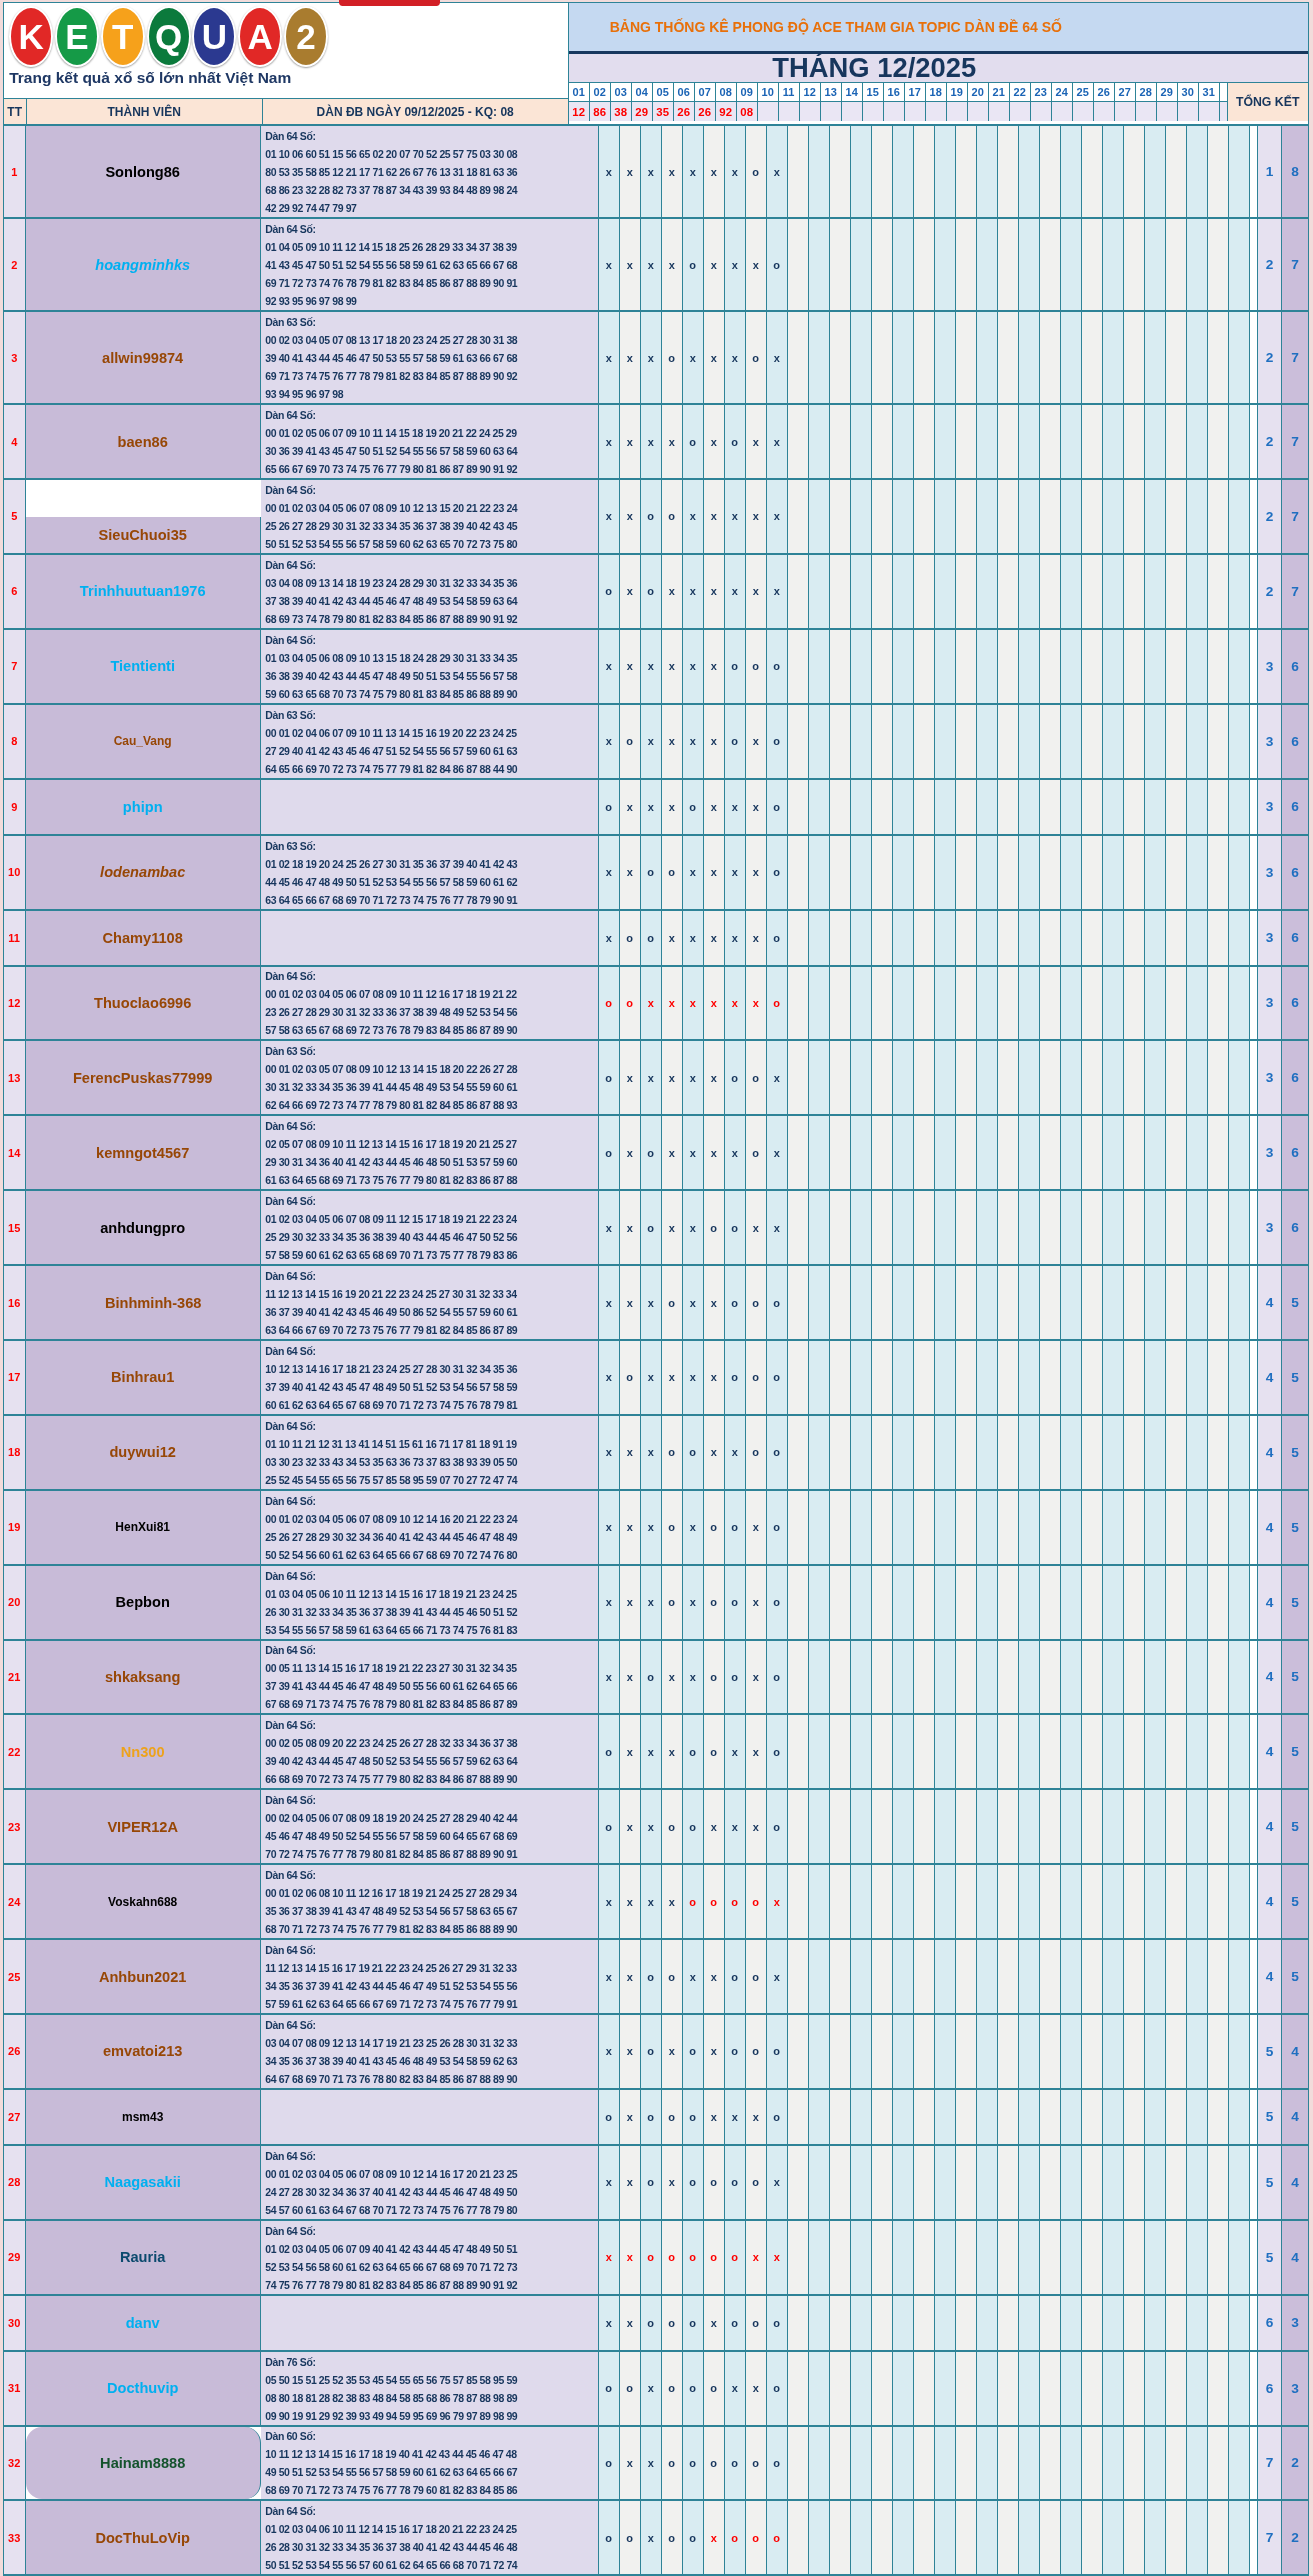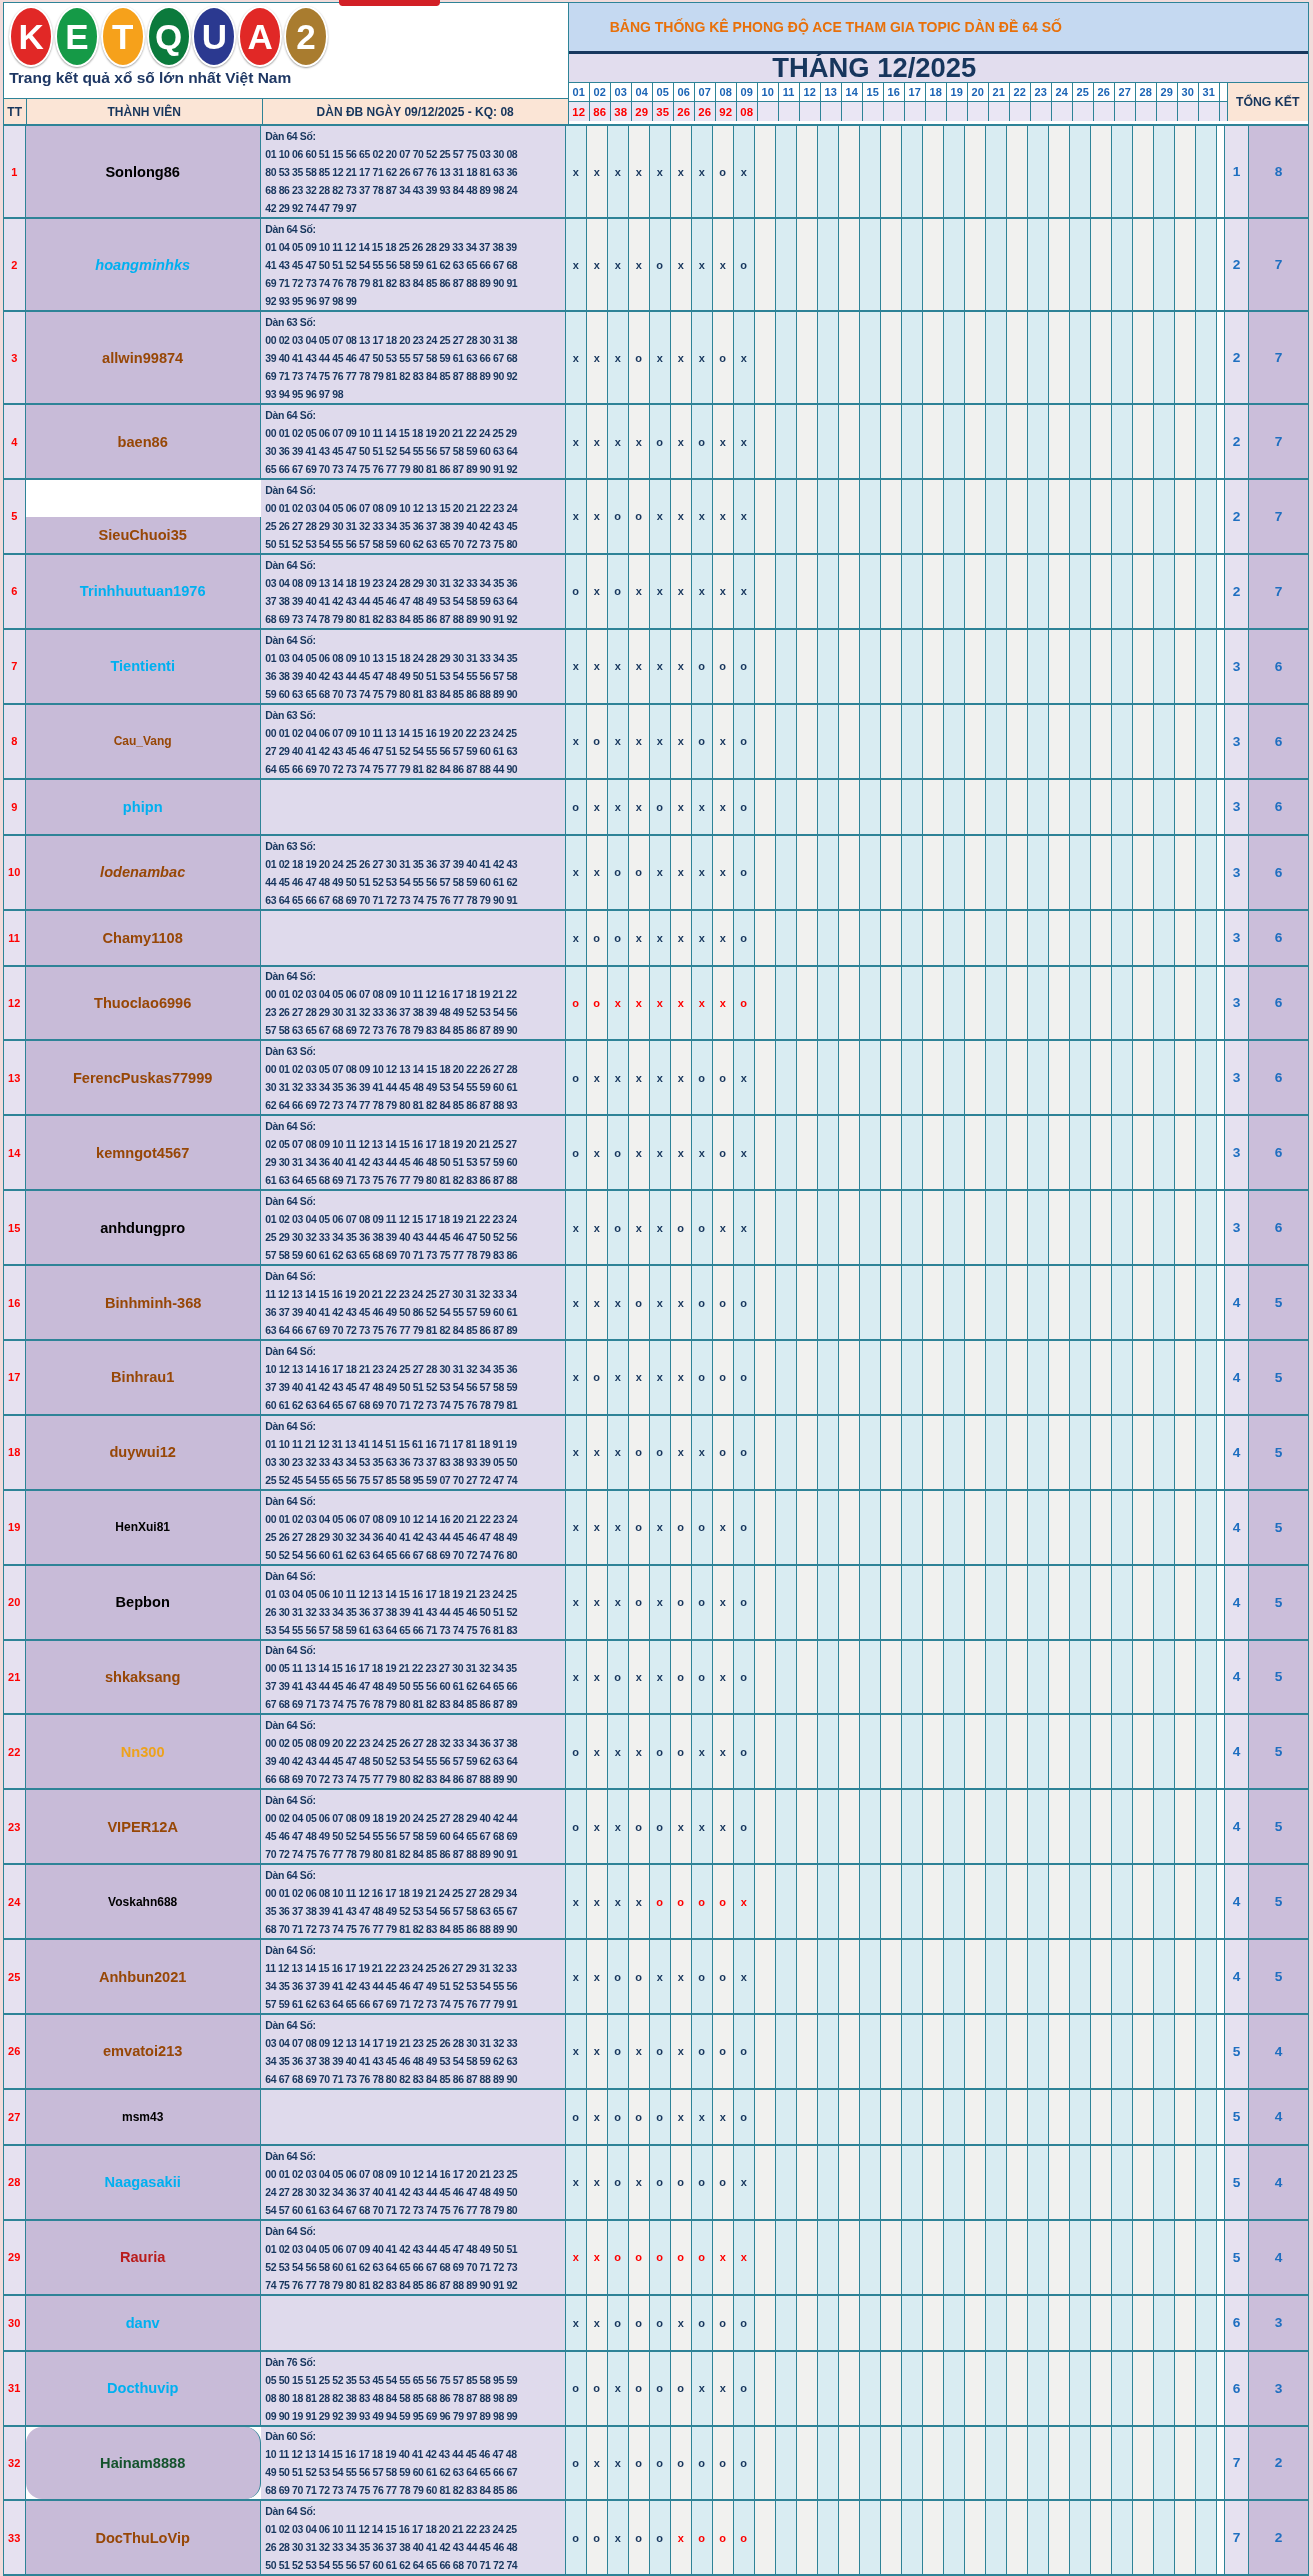--- a/index.html
+++ b/index.html
@@ -38,21 +38,21 @@
   .tk-hdr{flex:1;background:#fbe5d6;border-left:1.8px solid #2e8397;display:flex;align-items:center;
           justify-content:center;font-weight:bold;color:#17365d;font-size:12.3px;}
   
   .row{display:flex;border-bottom:2.7px solid #2e8397;align-items:stretch;}
   .row.empty{height:54px;}
   .c{box-sizing:border-box;}
   .tt-cell{width:22px;background:#e6e1f0;border-right:1.8px solid #2e8397;display:flex;align-items:center;
            justify-content:center;color:#fe0000;font-weight:bold;font-size:11px;}
   .name-cell{width:235px;background:#c8bbd8;border-right:1.8px solid #2e8397;display:flex;align-items:center;
              justify-content:center;font-weight:bold;font-size:14.6px;text-align:center;}
-  .dan-cell{width:305px;background:#dfdaec;border-right:1.8px solid #2e8397;padding:0.9px 0 0 4.6px;overflow:hidden;}
+  .dan-cell{width:338px;background:#dfdaec;border-right:1.8px solid #2e8397;padding:0.9px 0 0 4.6px;overflow:hidden;}
   .dan-cell div{line-height:18px;font-size:10.5px;font-weight:bold;color:#17365d;
                 letter-spacing:-0.4px;white-space:nowrap;overflow:hidden;}
   .days{width:658px;display:flex;}
   .day{flex:0 0 21px;border-right:0.9px solid #2e8397;box-sizing:border-box;display:flex;
        align-items:center;justify-content:center;font-weight:bold;font-size:11px;color:#17365d;}
   .day.odd{background:#d9ecf2;}
   .day.even{background:#f1f1ef;}
   .day.redmark{color:#fe0000;}
   .tk1-cell{width:25.6px;background:#e6e1f0;border-left:0.9px solid #2e8397;border-right:1.8px solid #2e8397;
             display:flex;align-items:center;justify-content:center;color:#1f6fc0;font-weight:bold;font-size:13.7px;}
@@ -1406,21 +1406,21 @@
           <div class="day even"></div>
           <div class="day odd"></div>
           <div class="day even"></div>
           <div class="day odd"></div>
         </div>
         <div class="c tk1-cell">5</div>
         <div class="c tk2-cell">4</div>
       </div>
       <div class="row">
         <div class="c tt-cell">29</div>
-        <div class="c name-cell" style="color: #b91c1c;">Rauria</div>
+        <div class="c name-cell" style="color: #0c4a6e;">Rauria</div>
         <div class="c dan-cell">
           <div class="lbl">Dàn 64 Số:</div>
           <div class="numline">01 02 03 04 05 06 07 09 40 41 42 43 44 45 47 48 49 50 51</div>
           <div class="numline">52 53 54 56 58 60 61 62 63 64 65 66 67 68 69 70 71 72 73</div>
           <div class="numline">74 75 76 77 78 79 80 81 82 83 84 85 86 87 88 89 90 91 92</div>
         </div>
         <div class="days">
           <div class="day odd redmark">x</div>
           <div class="day even redmark">x</div>
           <div class="day odd redmark">o</div>

